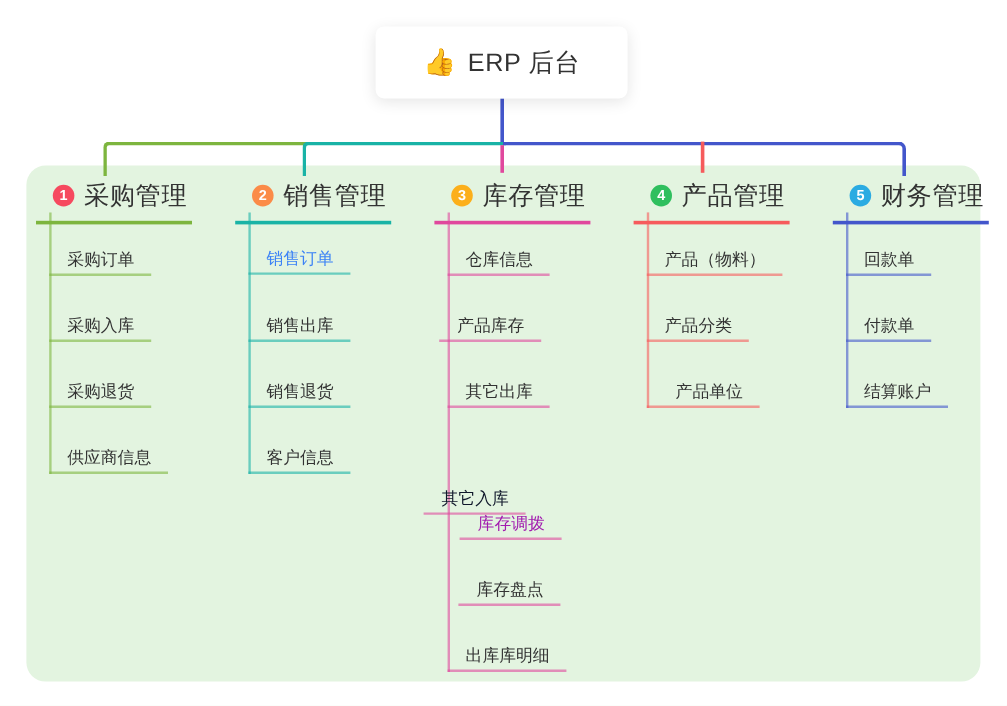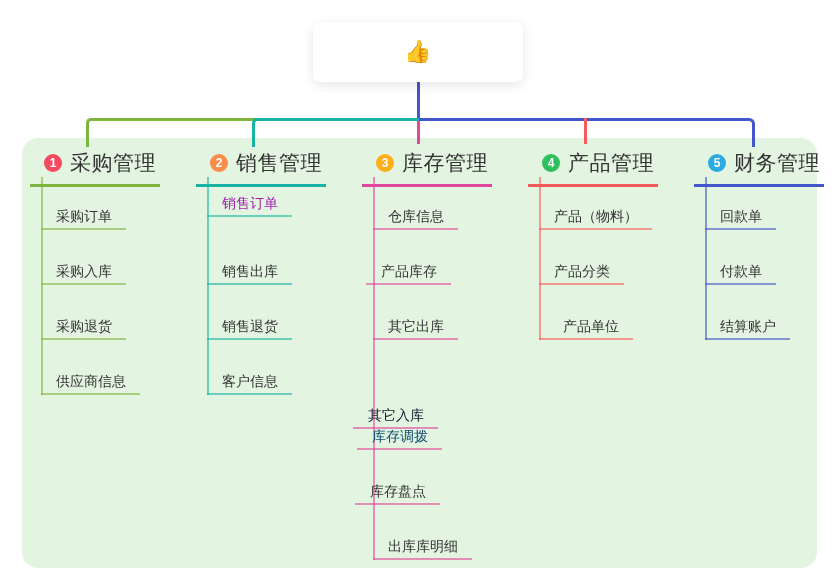--- a/index.html
+++ b/index.html
@@ -49,52 +49,53 @@
 
   <div class="vline" id="root-drop" style="left: 417px; top: 82px; height: 39px; background: rgb(67, 86, 203);"></div>
   <div class="corner-left" id="bus-purchase" style="left: 86px; top: 118px; width: 167px; height: 26px; border-color: rgb(125, 181, 62);"></div>
   <div class="corner-left" id="bus-sales" style="left: 252px; top: 118px; width: 167px; height: 26px; border-color: rgb(25, 179, 166);"></div>
   <div class="corner-right" id="bus-finance" style="left: 419px; top: 118px; width: 333px; height: 26px; border-color: rgb(67, 86, 203);"></div>
   <div class="vline" id="drop-inventory" style="left: 417px; top: 121px; height: 23px; background: rgb(224, 72, 157);"></div>
   <div class="vline" id="drop-product" style="left: 584px; top: 118px; height: 26px; background: rgb(246, 91, 92);"></div>
 
   <div class="root-card">
     <span class="thumb">👍</span>
+    <span class="root-title">ERP 后台</span>
   </div>
 
   <div id="branches">
       <div class="branch-title" style="left: 30px; top: 149px; border-bottom-color: rgb(125, 181, 62);">
         <span class="badge" style="background: rgb(246, 73, 95);">1</span>
         <span class="label" style="color: rgb(51, 51, 51);">采购管理</span>
       </div>
       <div class="spine" style="left: 41px; top: 177px; height: 218px; border-left-color: rgba(125, 181, 62, 0.6);"></div>
       <div class="child" style="left: 41px; top: 207px; border-bottom-color: rgba(125, 181, 62, 0.6); color: rgb(51, 51, 51);">采购订单</div>
       <div class="child" style="left: 41px; top: 262px; border-bottom-color: rgba(125, 181, 62, 0.6); color: rgb(51, 51, 51);">采购入库</div>
       <div class="child" style="left: 41px; top: 317px; border-bottom-color: rgba(125, 181, 62, 0.6); color: rgb(51, 51, 51);">采购退货</div>
       <div class="child" style="left: 41px; top: 372px; border-bottom-color: rgba(125, 181, 62, 0.6); color: rgb(51, 51, 51);">供应商信息</div>
       <div class="branch-title" style="left: 196px; top: 149px; border-bottom-color: rgb(25, 179, 166);">
         <span class="badge" style="background: rgb(251, 139, 72);">2</span>
         <span class="label" style="color: rgb(51, 51, 51);">销售管理</span>
       </div>
       <div class="spine" style="left: 207px; top: 177px; height: 218px; border-left-color: rgba(25, 179, 166, 0.6);"></div>
-      <div class="child" style="left: 207px; top: 194px; border-bottom-color: rgba(25, 179, 166, 0.6); color: #a21caf; text-align: center;">销售订单</div>
+      <div class="child" style="left: 207px; top: 206px; border-bottom-color: rgba(25, 179, 166, 0.6); color: #3b82f6; text-align: center;">销售订单</div>
       <div class="child" style="left: 207px; top: 262px; border-bottom-color: rgba(25, 179, 166, 0.6); color: rgb(51, 51, 51);">销售出库</div>
       <div class="child" style="left: 207px; top: 317px; border-bottom-color: rgba(25, 179, 166, 0.6); color: rgb(51, 51, 51);">销售退货</div>
       <div class="child" style="left: 207px; top: 372px; border-bottom-color: rgba(25, 179, 166, 0.6); color: rgb(51, 51, 51);">客户信息</div>
       <div class="branch-title" style="left: 362px; top: 149px; border-bottom-color: rgb(224, 72, 157);">
         <span class="badge" style="background: rgb(252, 175, 27);">3</span>
         <span class="label" style="color: rgb(51, 51, 51);">库存管理</span>
       </div>
       <div class="spine" style="left: 373px; top: 177px; height: 383px; border-left-color: rgba(224, 72, 157, 0.6);"></div>
       <div class="child" style="left: 373px; top: 207px; border-bottom-color: rgba(224, 72, 157, 0.6); color: rgb(51, 51, 51);">仓库信息</div>
       <div class="child" style="left: 366px; top: 262px; border-bottom-color: rgba(224, 72, 157, 0.6); color: rgb(51, 51, 51);">产品库存</div>
       <div class="child" style="left: 373px; top: 317px; border-bottom-color: rgba(224, 72, 157, 0.6); color: rgb(51, 51, 51);">其它出库</div>
       <div class="child" style="left: 353px; top: 372px; border-bottom-color: rgba(224, 72, 157, 0.6); color: #0f172a; margin-top: 34px;">其它入库</div>
-      <div class="child" style="left: 357px; top: 427px; border-bottom-color: rgba(224, 72, 157, 0.6); color: #0c4a6e;">库存调拨</div>
-      <div class="child" style="left: 355px; top: 482px; border-bottom-color: rgba(224, 72, 157, 0.6); color: rgb(51, 51, 51);">库存盘点</div>
+      <div class="child" style="left: 383px; top: 427px; border-bottom-color: rgba(224, 72, 157, 0.6); color: #a21caf;">库存调拨</div>
+      <div class="child" style="left: 382px; top: 482px; border-bottom-color: rgba(224, 72, 157, 0.6); color: rgb(51, 51, 51);">库存盘点</div>
       <div class="child" style="left: 373px; top: 537px; border-bottom-color: rgba(224, 72, 157, 0.6); color: rgb(51, 51, 51);">出库库明细</div>
       <div class="branch-title" style="left: 528px; top: 149px; border-bottom-color: rgb(246, 91, 92);">
         <span class="badge" style="background: rgb(47, 191, 94);">4</span>
         <span class="label" style="color: rgb(51, 51, 51);">产品管理</span>
       </div>
       <div class="spine" style="left: 539px; top: 177px; height: 163px; border-left-color: rgba(246, 91, 92, 0.6);"></div>
       <div class="child" style="left: 539px; top: 207px; border-bottom-color: rgba(246, 91, 92, 0.6); color: rgb(51, 51, 51); text-align: right;">产品（物料）</div>
       <div class="child" style="left: 539px; top: 262px; border-bottom-color: rgba(246, 91, 92, 0.6); color: rgb(51, 51, 51);">产品分类</div>
       <div class="child" style="left: 539px; top: 317px; border-bottom-color: rgba(246, 91, 92, 0.6); color: rgb(51, 51, 51); padding-left: 24px;">产品单位</div>
       <div class="branch-title" style="left: 694px; top: 149px; border-bottom-color: rgb(67, 86, 203);">

